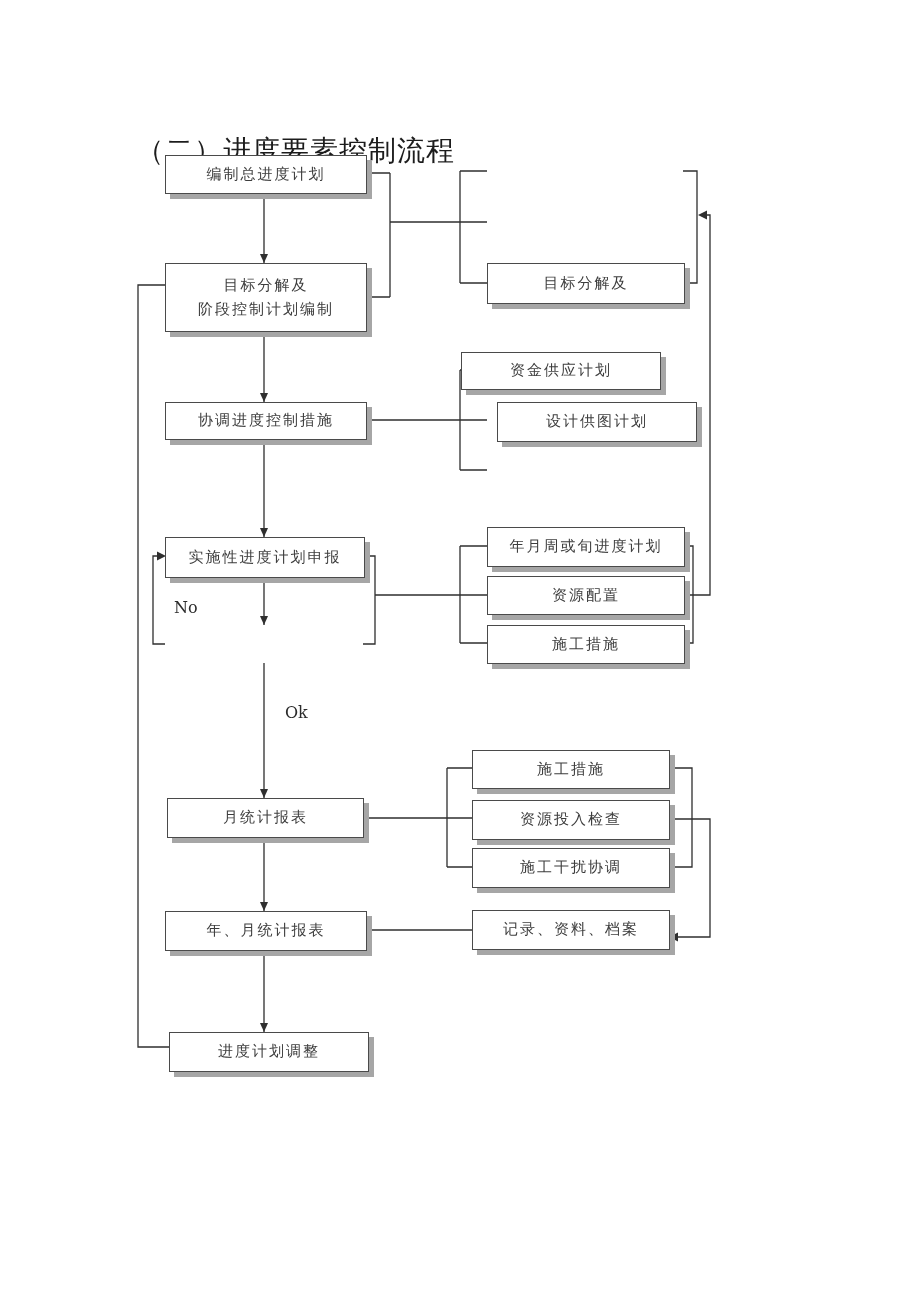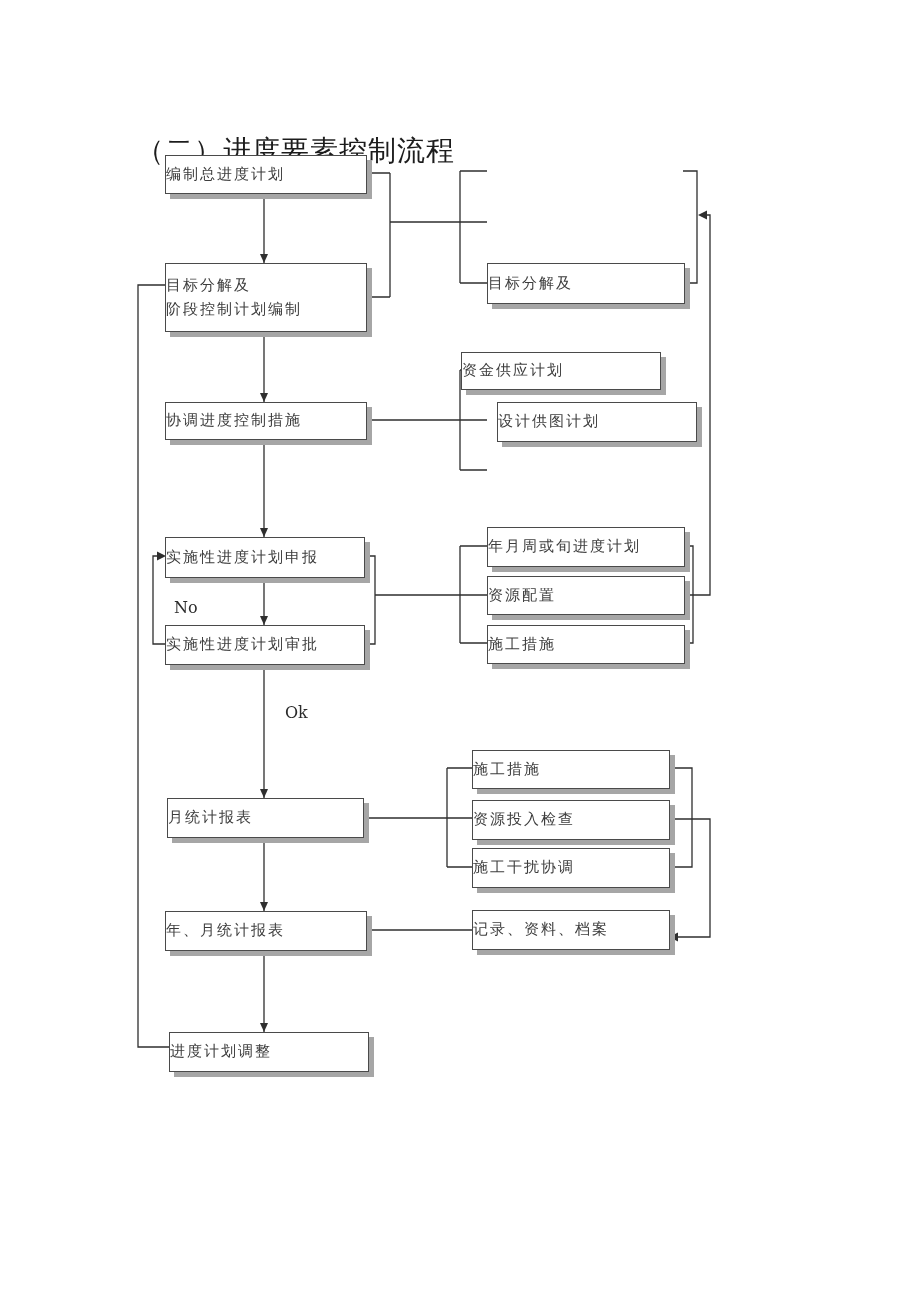--- a/index.html
+++ b/index.html
@@ -18,21 +18,21 @@
     letter-spacing:1px;
     white-space:nowrap;
   }
   .node{
     position:absolute;
     background:#ffffff;
     border:1px solid #4a4a4a;
     box-shadow:5px 5px 0 #a6a6a6;
     display:flex;
     flex-direction:column;
-    align-items:flex-start;
+    align-items:center;
     justify-content:center;
     font-size:15px;
     color:#3d3d3d;
     letter-spacing:2px;
     text-align:center;
     line-height:1.55;
     z-index:2;
   }
   .edge-label{
     position:absolute;
@@ -107,23 +107,20 @@
   </div>
 
   <div class="node" style="left:165px;top:402px;width:200px;height:36px">
     <span>协调进度控制措施</span>
   </div>
 
   <div class="node" style="left:165px;top:537px;width:198px;height:39px">
     <span>实施性进度计划申报</span>
   </div>
 
-  <div class="node" style="left:165px;top:625px;width:198px;height:38px">
-    <span>实施性进度计划审批</span>
-  </div>
 
   <div class="node" style="left:167px;top:798px;width:195px;height:38px">
     <span>月统计报表</span>
   </div>
 
   <div class="node" style="left:165px;top:911px;width:200px;height:38px">
     <span>年、月统计报表</span>
   </div>
 
   <div class="node" style="left:169px;top:1032px;width:198px;height:38px">

